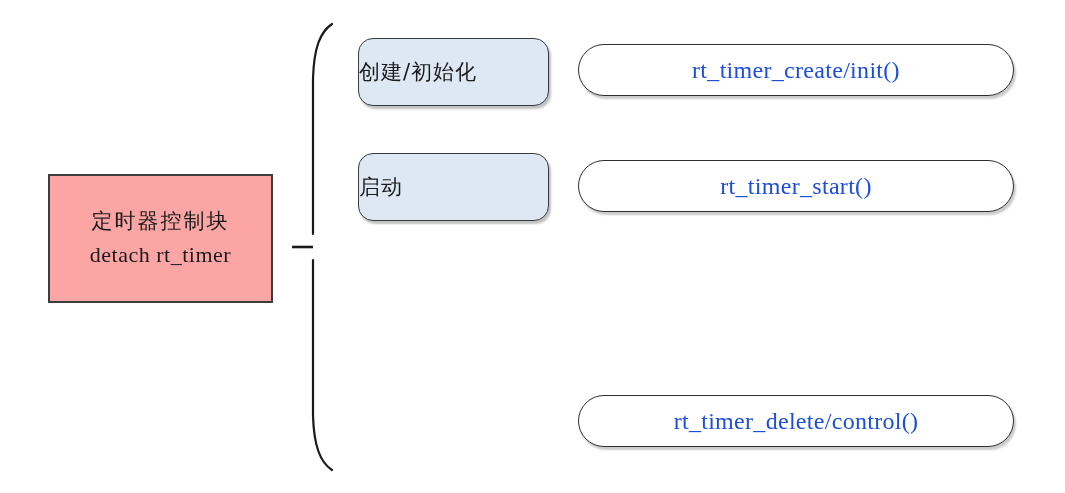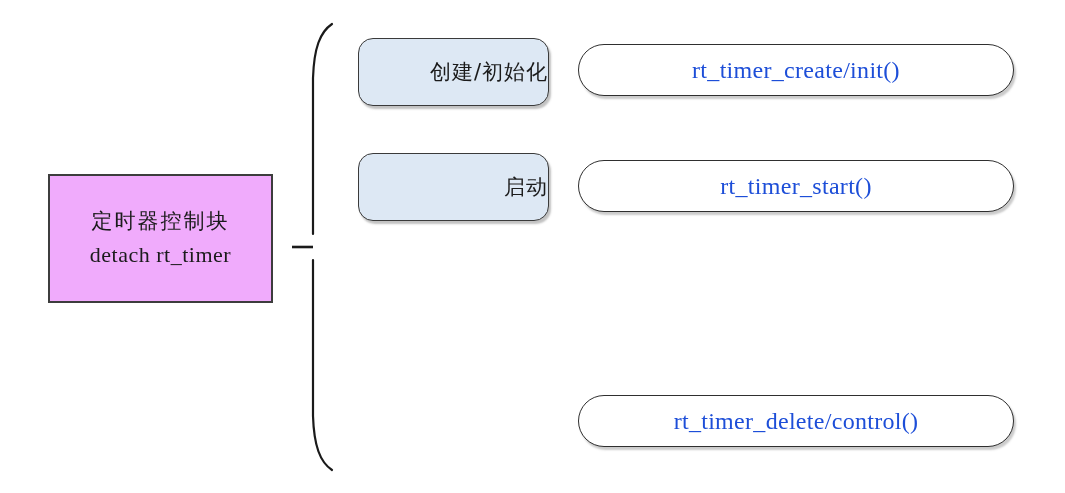--- a/index.html
+++ b/index.html
@@ -20,21 +20,21 @@
 
   
   .root-box {
     position: absolute;
     left: 48px;
     top: 174px;
     width: 225px;
     height: 129px;
     box-sizing: border-box;
     border: 2px solid #3d3d3d;
-    background: #f0abfc;
+    background: #fca5a5;
     display: flex;
     flex-direction: column;
     align-items: center;
     justify-content: center;
     gap: 11px;
   }
   .root-line {
     font-size: 22px;
     color: #1b1b1b;
     line-height: 1.05;
@@ -73,21 +73,21 @@
     left: 358px;
     width: 191px;
     height: 68px;
     box-sizing: border-box;
     border: 1.8px solid #3a3a3a;
     border-radius: 15px;
     background: #dde8f4;
     box-shadow: 2px 3px 2px rgba(120,120,120,0.45);
     display: flex;
     align-items: center;
-    justify-content: flex-end;
+    justify-content: flex-start;
   }
   .stage-label {
     font-family: "DejaVu Sans", "Liberation Sans", sans-serif;
     font-size: 21px;
     color: #1b1b1b;
     letter-spacing: 1px;
     white-space: nowrap;
   }
 
   .api-pill {

